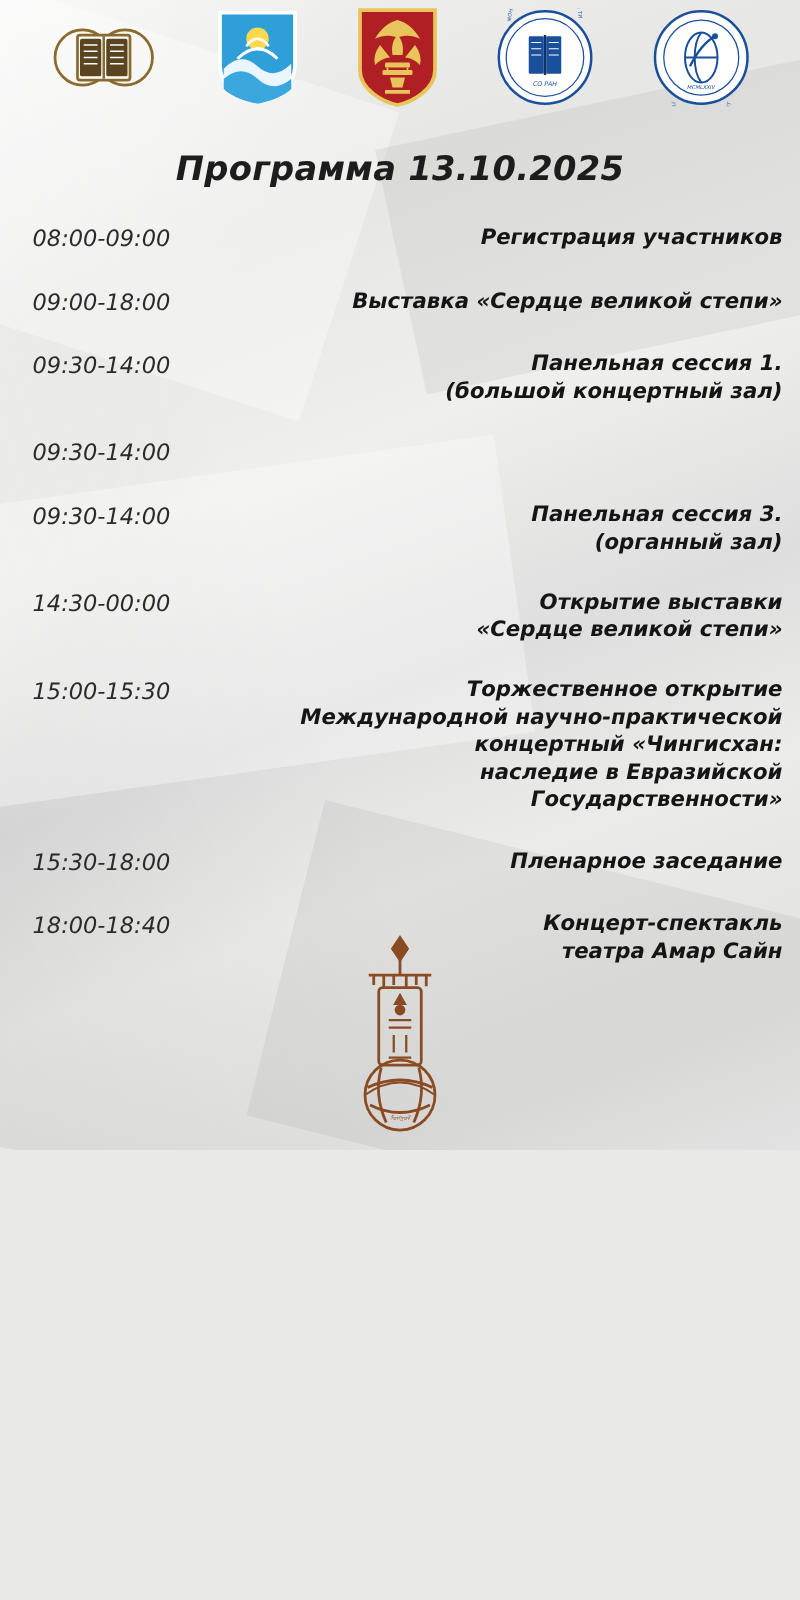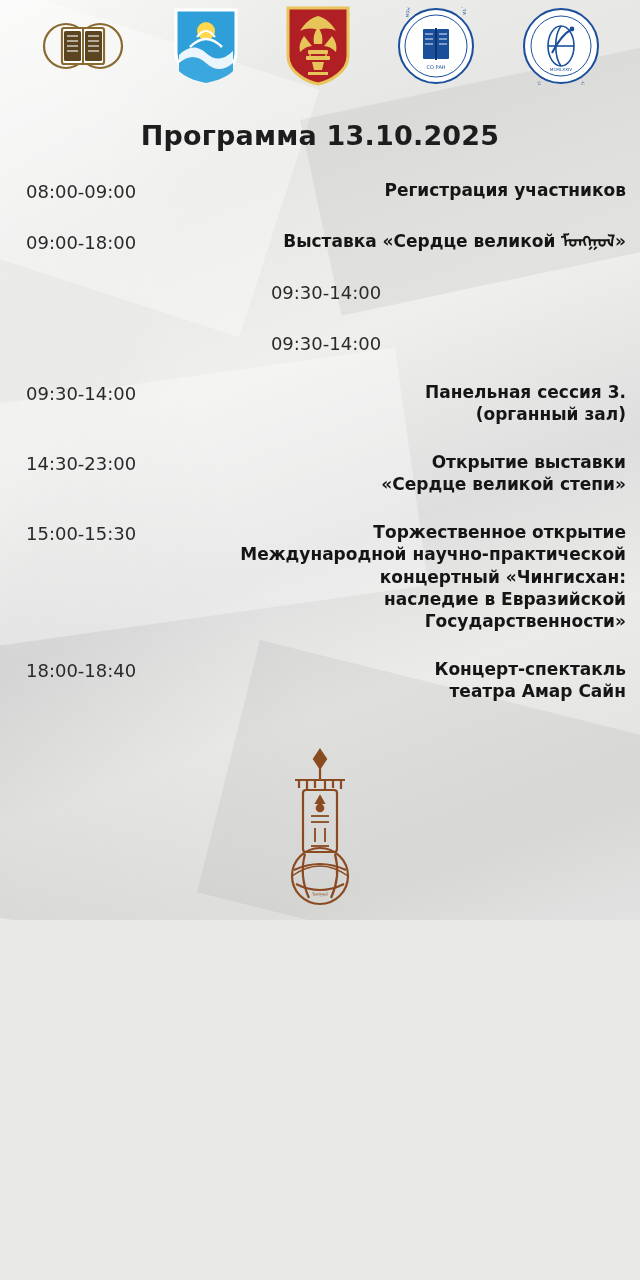--- a/index.html
+++ b/index.html
@@ -15,20 +15,21 @@
   }
   .poster {
     position: relative;
     width: 640px;
     height: 920px;
     background:
       linear-gradient(115deg, rgba(255,255,255,0.55) 0%, rgba(255,255,255,0.0) 28%),
       linear-gradient(70deg, rgba(0,0,0,0.06) 0%, rgba(0,0,0,0.0) 40%),
       linear-gradient(160deg, #f2f2f0 0%, #e6e6e4 22%, #efefed 40%, #dedede 58%, #ebebe9 72%, #e2e2e0 88%, #efefef 100%);
     overflow: hidden;
+    font-style: italic;
   }
   
   .facet {
     position: absolute;
     background: rgba(255,255,255,0.35);
     transform-origin: top left;
     pointer-events: none;
   }
   .facet.dark { background: rgba(120,120,120,0.10); }
   .f1 { left: -80px;  top: -40px;  width: 420px; height: 260px; transform: rotate(18deg); }
@@ -69,21 +70,21 @@
   }
 
   
   .schedule {
     position: relative;
     padding: 0 14px 0 26px;
   }
   .row {
     display: flex;
     align-items: flex-start;
-    justify-content: center;
+    justify-content: space-between;
     margin-bottom: 26px;
   }
   .row .time {
     flex: 0 0 auto;
     font-size: 18px;
     color: #2a2a2a;
     line-height: 1.25;
     padding-top: 2px;
     white-space: nowrap;
   }
@@ -231,53 +232,59 @@
 
   <div class="schedule">
 
     <div class="row">
       <div class="time">08:00-09:00</div>
       <div class="event">Регистрация участников</div>
     </div>
 
     <div class="row">
       <div class="time">09:00-18:00</div>
-      <div class="event">Выставка «Сердце великой ᠮᠣᠩᠭᠣᠯ»</div>
+      <div class="event">Выставка «Сердце великой степи»</div>
     </div>
 
 
     <div class="row">
       <div class="time">09:30-14:00</div>
+      <div class="event">Панельная сессия 1.
+(большой концертный зал)</div>
     </div>
 
     <div class="row">
       <div class="time">09:30-14:00</div>
     </div>
 
     <div class="row">
       <div class="time">09:30-14:00</div>
       <div class="event">Панельная сессия 3.
 (органный зал)</div>
     </div>
 
     <div class="row">
-      <div class="time">14:30-23:00</div>
+      <div class="time">14:30-00:00</div>
       <div class="event">Открытие выставки
 «Сердце великой степи»</div>
     </div>
 
     <div class="row">
       <div class="time">15:00-15:30</div>
       <div class="event">Торжественное открытие
 Международной научно-практической
 концертный «Чингисхан:
 наследие в Евразийской
 Государственности»</div>
     </div>
 
+    <div class="row">
+      <div class="time">15:30-18:00</div>
+      <div class="event">Пленарное заседание</div>
+    </div>
 
     <div class="row">
       <div class="time">18:00-18:40</div>
       <div class="event">Концерт-спектакль
 театра Амар Сайн</div>
     </div>
 
   </div>
 
   <div class="bottom-emblem">

